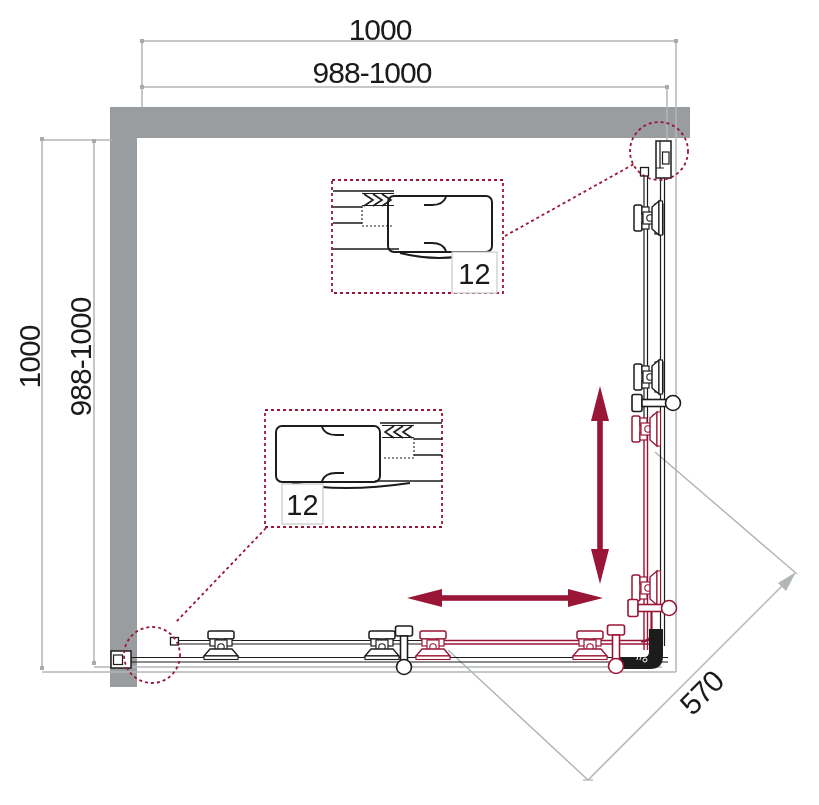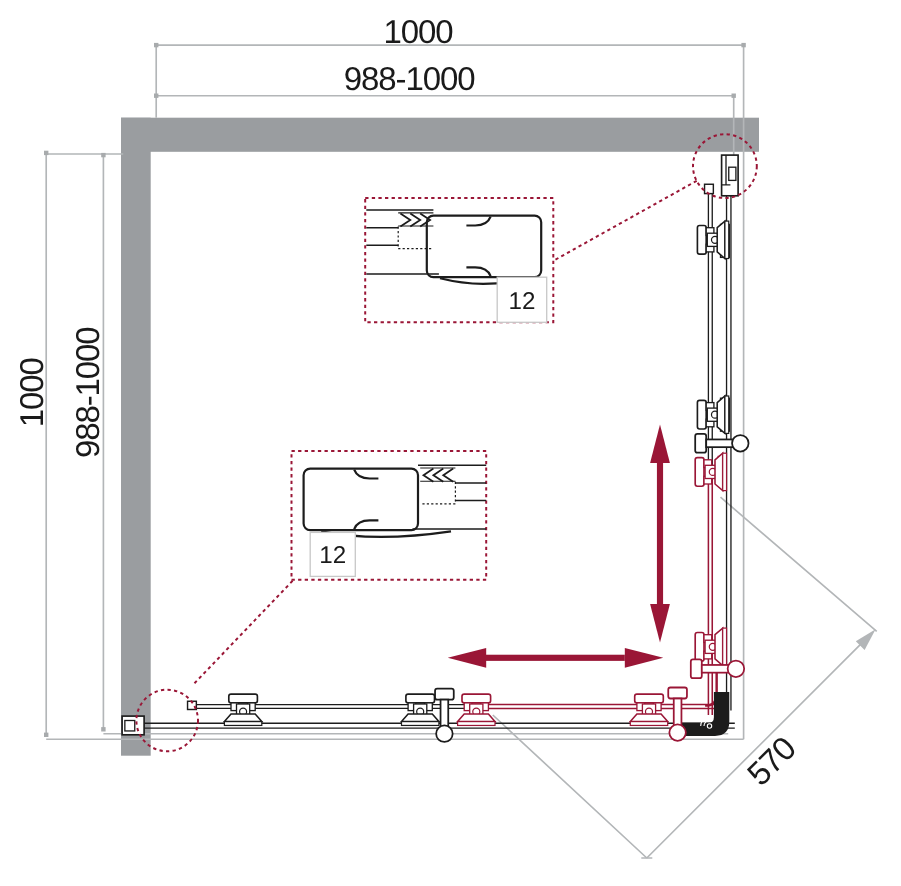--- a/index.html
+++ b/index.html
@@ -2,21 +2,21 @@
 <html><head>
 <meta charset="utf-8">
 <style>
   html,body{margin:0;padding:0;background:#ffffff;}
   .canvas{position:relative;width:819px;height:805px;background:#ffffff;overflow:hidden;
           font-family:"Liberation Sans", sans-serif;}
   .canvas svg{position:absolute;left:0;top:0;}
   .lbl{position:absolute;color:#1a1a1a;font-family:"Liberation Sans", sans-serif;
        font-size:30px;line-height:32px;letter-spacing:-1px;text-align:center;
        white-space:nowrap;}
-  .lbl.small{font-size:22px;line-height:32px;letter-spacing:0;}
+  .lbl.small{font-size:29px;line-height:32px;letter-spacing:0;}
   .rot90{transform:rotate(-90deg);transform-origin:center center;}
   .rot45{transform:rotate(-45deg);transform-origin:center center;}
 </style>
 </head>
 <body>
 
 <div class="canvas">
 
 <svg width="819" height="805" viewBox="0 0 819 805">
 

